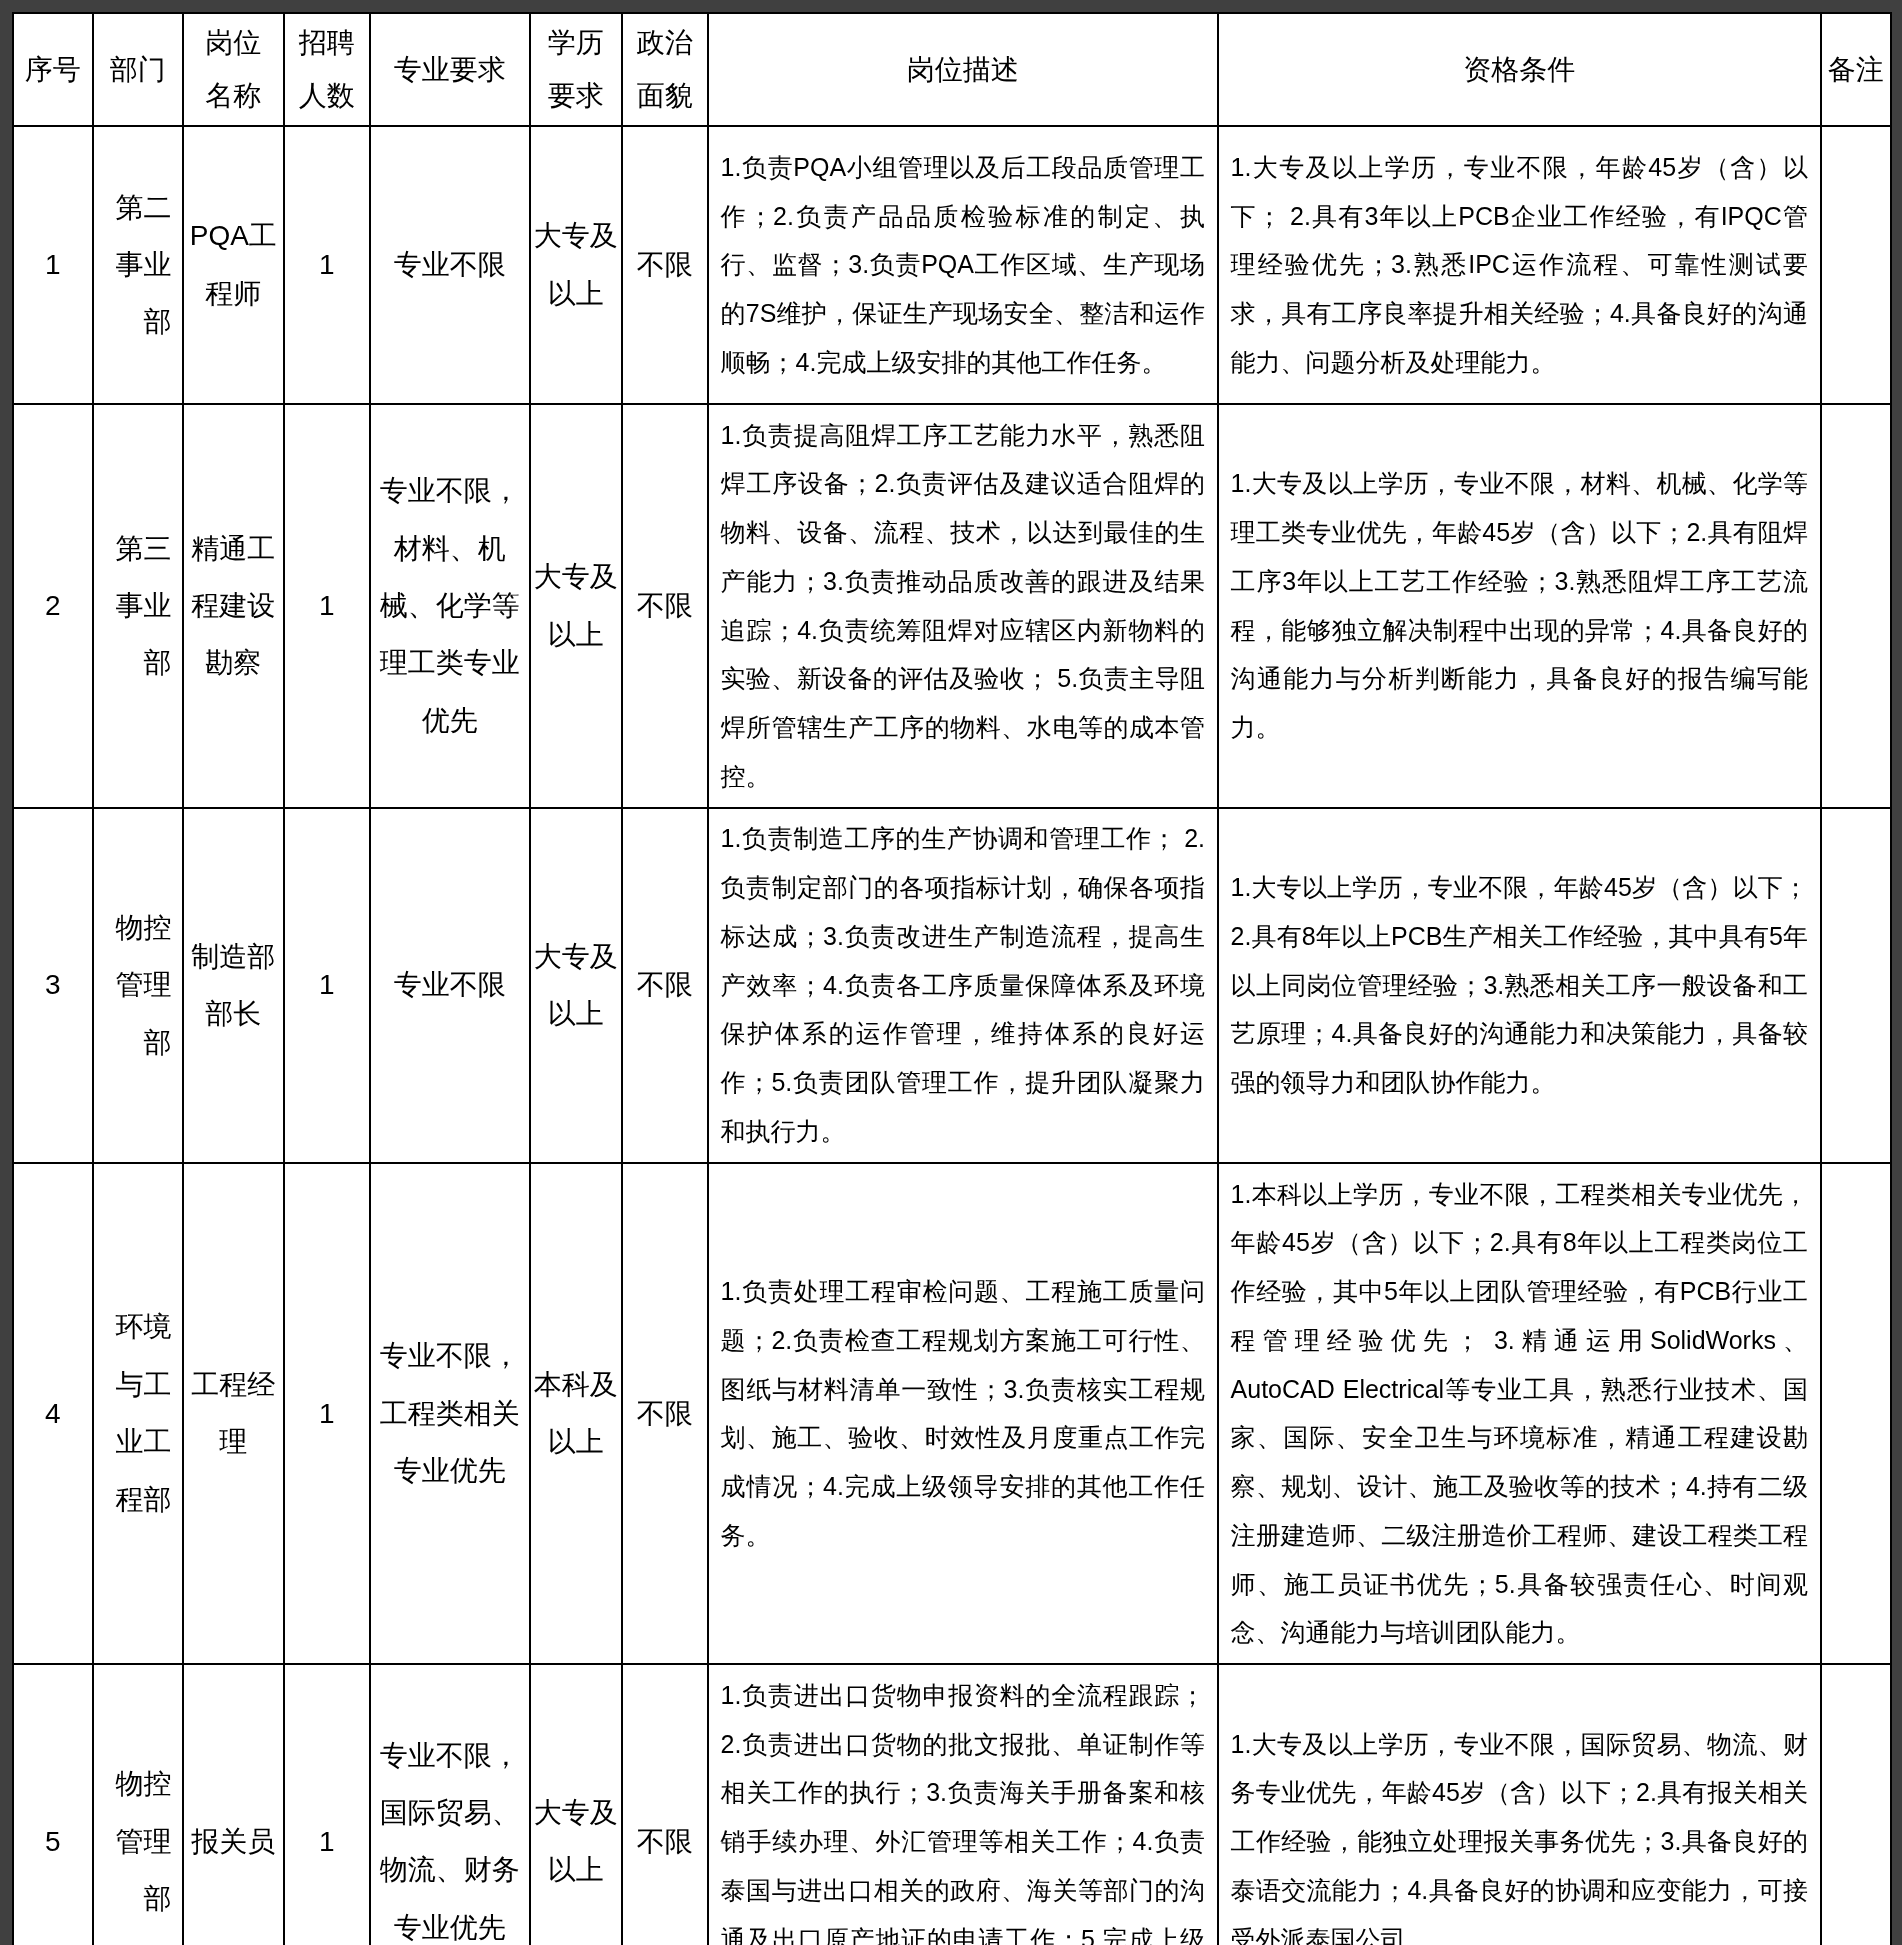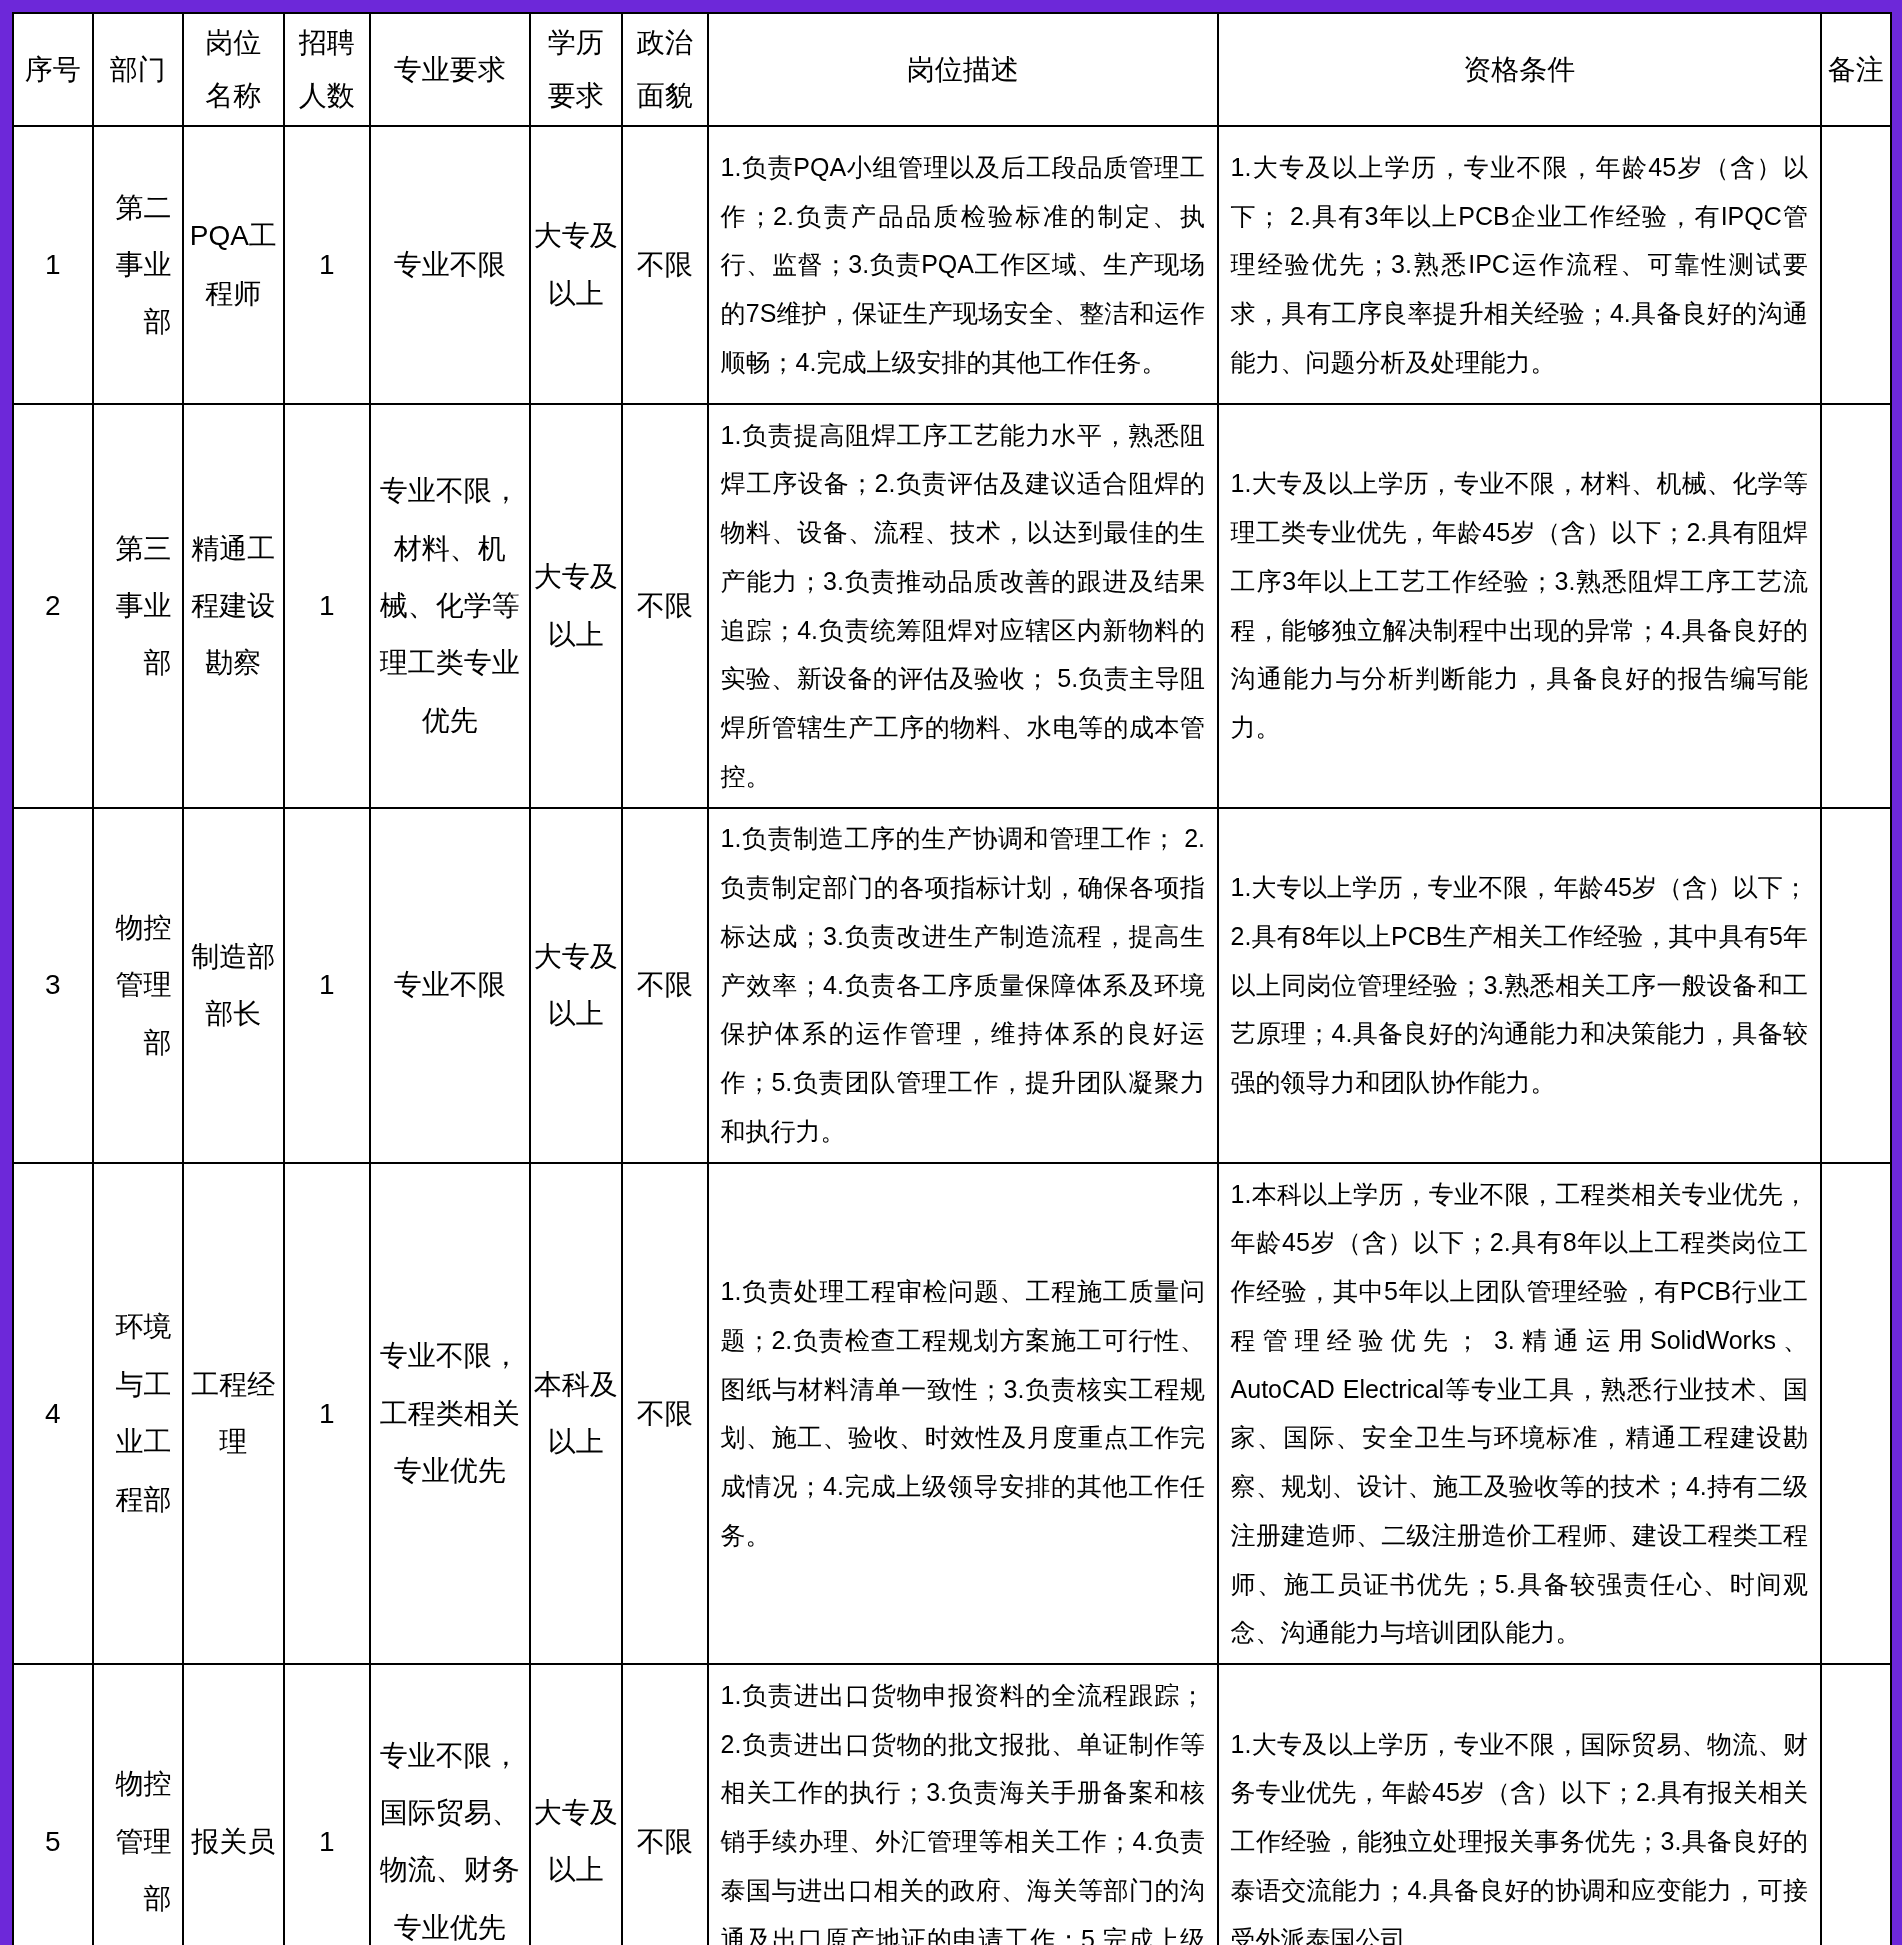--- a/index.html
+++ b/index.html
@@ -8,21 +8,21 @@
     background: #ffffff;
     width: 1902px;
     height: 1946px;
     font-family: "Liberation Sans", "DejaVu Sans", sans-serif;
     color: #000000;
   }
   .sheet {
     position: relative;
     width: 1902px;
     height: 1946px;
-    background: #6d28d9;
+    background: #404040;
     overflow: hidden;
   }
   table.job-table {
     position: absolute;
     left: 11.8px;
     top: 11.8px;
     width: 1879px;
     height: 1923px;
     border-collapse: collapse;
     table-layout: fixed;

